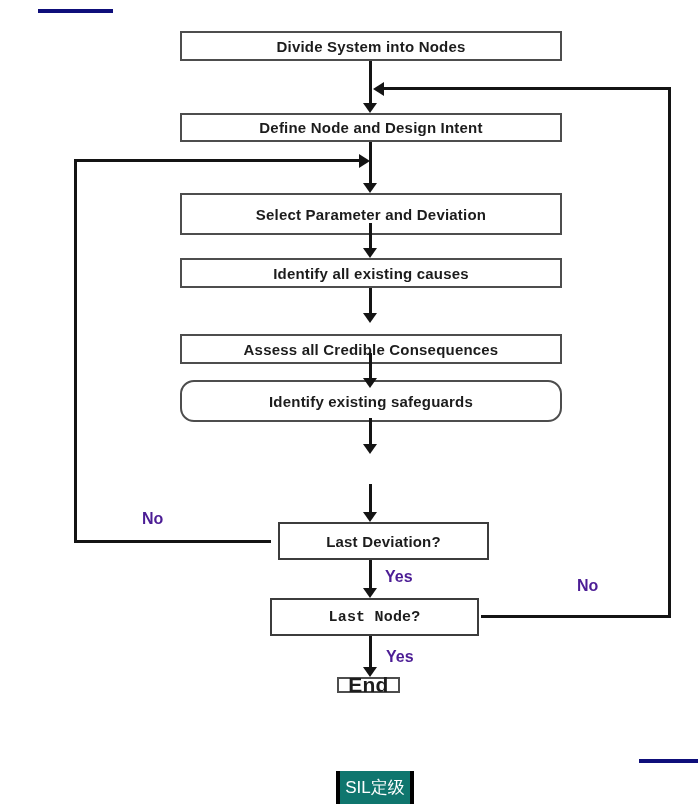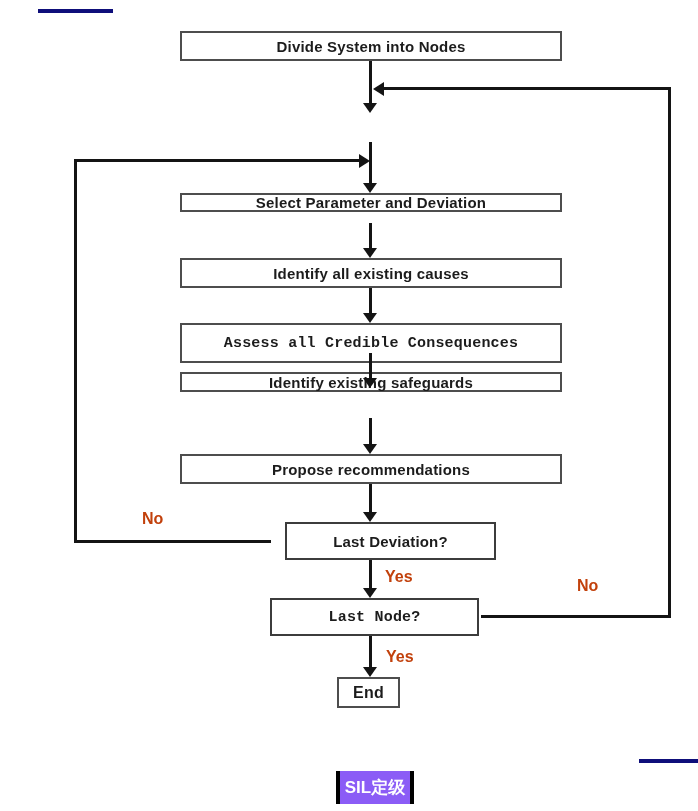--- a/index.html
+++ b/index.html
@@ -43,60 +43,60 @@
   .head-left {
     position: absolute; width: 0; height: 0;
     border-top: 7px solid transparent;
     border-bottom: 7px solid transparent;
     border-right: 11px solid #141414;
   }
   .edge-label {
     position: absolute;
     font-weight: bold;
     font-size: 16px;
-    color: #c2410c;
+    color: #4c1d95;
   }
   .accent { position: absolute; background: #0e0e7a; }
   .badge {
     position: absolute;
     left: 308px; top: 771px;
     width: 78px; height: 33px;
     box-sizing: border-box;
-    background: #8b5cf6;
+    background: #0f766e;
     border-left: 4px solid #000000;
     border-right: 4px solid #000000;
     color: #ffffff;
-    font-weight: bold;
+    font-weight: normal;
     font-size: 17px;
     display: flex;
     align-items: center;
     justify-content: center;
     white-space: nowrap;
     text-align: center;
   }
 </style>
 </head>
 <body>
 
 <div class="canvas">
 
   <div class="accent" style="left:10px; top:9px; width:75px; height:4px;"></div>
   <div class="accent" style="left:611px; top:759px; width:76px; height:4px;"></div>
 
   <div class="node" style="left:152px; top:31px;  width:382px; height:30px;">Divide System into Nodes</div>
-  <div class="node" style="left:152px; top:193px; width:382px; height:19px;">Select Parameter and Deviation</div>
+  <div class="node" style="left:152px; top:113px; width:382px; height:29px;">Define Node and Design Intent</div>
+  <div class="node" style="left:152px; top:193px; width:382px; height:42px;">Select Parameter and Deviation</div>
   <div class="node" style="left:152px; top:258px; width:382px; height:30px;">Identify all existing causes</div>
-  <div class="node" style="left:152px; top:323px; width:382px; height:40px;font-family:Liberation Mono, monospace;">Assess all Credible Consequences</div>
-  <div class="node" style="left:152px; top:372px; width:382px; height:20px;">Identify existing safeguards</div>
-  <div class="node" style="left:152px; top:454px; width:382px; height:30px;">Propose recommendations</div>
+  <div class="node" style="left:152px; top:334px; width:382px; height:30px;">Assess all Credible Consequences</div>
+  <div class="node" style="left:152px; top:380px; width:382px; height:42px;border-radius:14px;">Identify existing safeguards</div>
 
-  <div class="node decision" style="left:257px; top:522px; width:211px; height:38px;">Last Deviation?</div>
+  <div class="node decision" style="left:250px; top:522px; width:211px; height:38px;">Last Deviation?</div>
   <div class="node decision" style="left:242px; top:598px; width:209px; height:38px;font-family:Liberation Mono, monospace;">Last Node?</div>
 
-  <div class="node" style="left:309px; top:677px; width:63px; height:31px; font-size:16px;">End</div>
+  <div class="node" style="left:309px; top:677px; width:63px; height:16px; font-size:21px;">End</div>
 
   <div class="line" style="left:341px; top:61px;  width:3px; height:42px;"></div>
   <div class="head-down" style="left:335px; top:103px;"></div>
 
   <div class="line" style="left:341px; top:142px; width:3px; height:41px;"></div>
   <div class="head-down" style="left:335px; top:183px;"></div>
 
   <div class="line" style="left:341px; top:223px; width:3px; height:25px;"></div>
   <div class="head-down" style="left:335px; top:248px;"></div>
 

